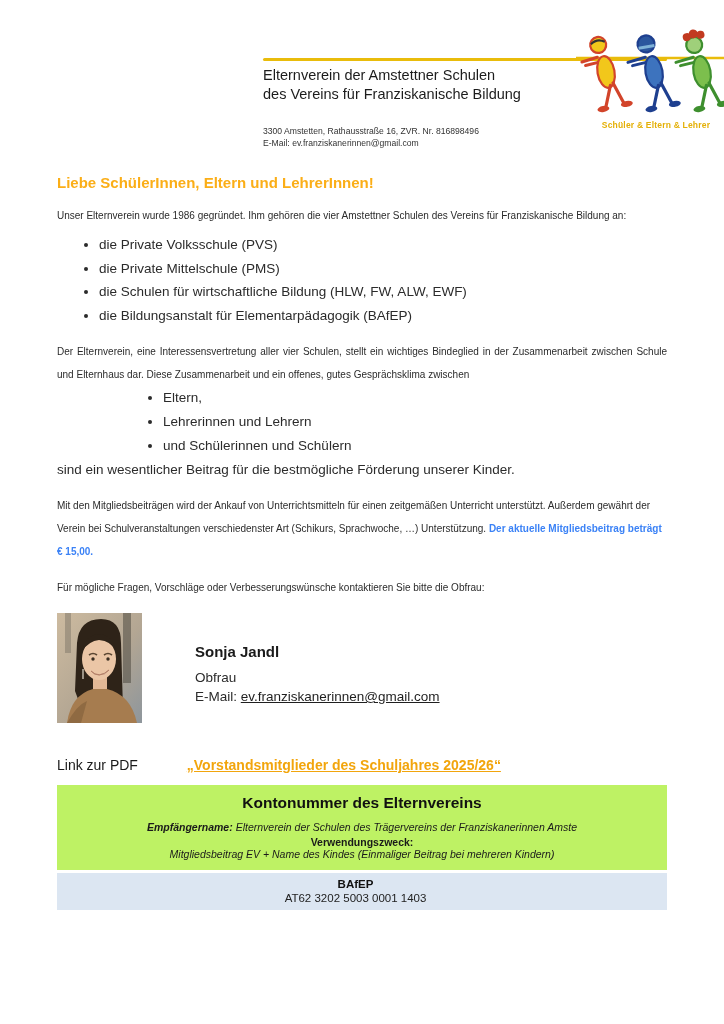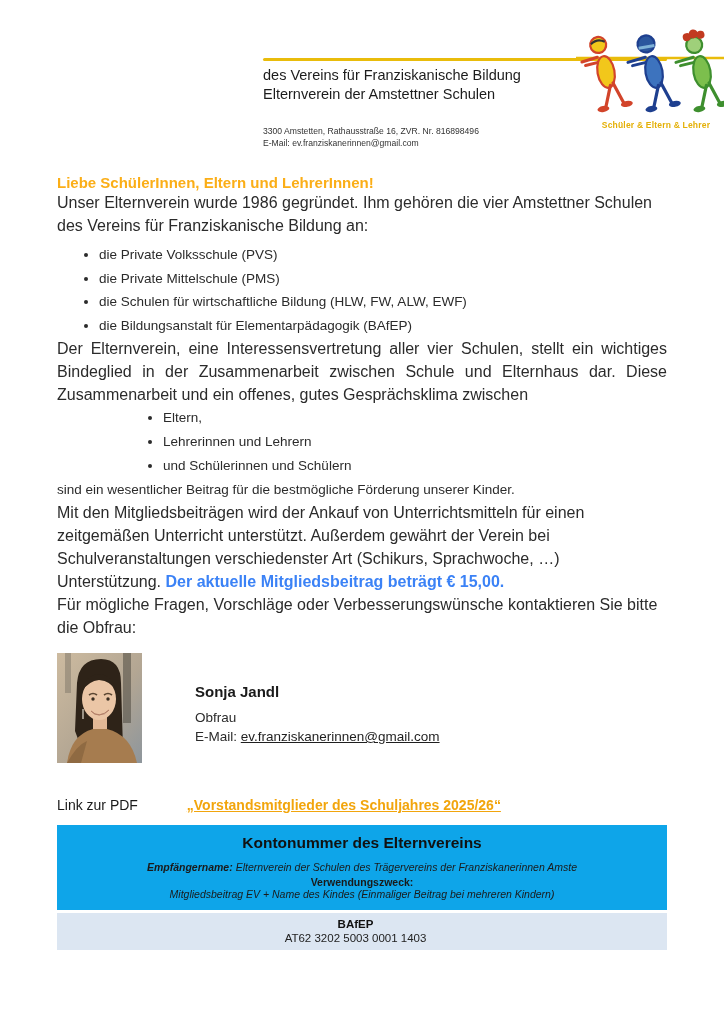--- a/index.html
+++ b/index.html
@@ -13,61 +13,61 @@
   .header { position:relative; height:148px; }
   .rope { position:absolute; left:263px; top:58px; width:404px; height:2.5px; background:#E9BC0B; border-radius:2px; }
   .org-block { position:absolute; left:263px; top:66px; }
   .org-line { font-size:14.5px; line-height:19px; color:#1c1c1c; }
   .addr { font-size:8.6px; line-height:12px; color:#333; margin-top:21px; }
   .logo-wrap { position:absolute; left:576px; top:22px; width:160px; }
   .logo-caption { margin-top:2px; font-size:8.5px; font-weight:bold; color:#E4B007; text-align:center; letter-spacing:.2px; }
   
   .main { padding:0 57px; }
   .greeting { margin-top:26px; font-size:15px; font-weight:bold; color:#FBAE17; }
-  p.body { font-size:16px; line-height:23px; color:#2b2b2b; }
+  p.body { font-size:10px; line-height:23px; color:#2b2b2b; margin-top:13px; }
   p.justify { text-align:justify; }
   ul.schools { margin:6px 0 0 0; padding-left:42px; }
   ul.schools li { font-size:13.5px; line-height:23.5px; color:#2b2b2b; }
   ul.groups { margin:0; padding-left:106px; }
   ul.groups li { font-size:13.5px; line-height:24px; color:#2b2b2b; }
   .closing { font-size:13.5px; line-height:23px; color:#2b2b2b; }
   .bold { font-weight:bold; color:#3b82f6; }
   
   .contact { display:flex; margin-top:14px; align-items:flex-start;gap:39px; }
   .photo { width:85px; height:110px; flex:0 0 85px; }
   .contact-info { margin-left:14px; padding-top:30px; }
   .contact-name { font-size:15px; font-weight:bold; color:#1a1a1a; }
   .contact-role { font-size:13.5px; margin-top:10px; color:#2b2b2b; }
   .contact-mail { font-size:13.5px; margin-top:4px; color:#2b2b2b; }
   a.mail-link { color:#1f1f1f; text-decoration:underline; cursor:pointer; }
   
   .pdf-line { margin-top:34px; font-size:14px; color:#1a1a1a; }
   a.pdf-link { color:#F2A50C; font-weight:bold; text-decoration:underline; cursor:pointer;margin-left:45px; }
   
-  .acct-box { margin-top:12px; background:#0ea5e9; padding:9px 12px 10px 12px; text-align:center; }
+  .acct-box { margin-top:12px; background:#bef264; padding:9px 12px 10px 12px; text-align:center; }
   .acct-title { font-size:15.5px; font-weight:bold; color:#111; margin-bottom:9px; }
   .acct-recipient { font-size:10.5px; font-style:italic; color:#1a1a1a; }
   .acct-recipient .lbl { font-weight:bold; }
   .acct-purpose-label { font-size:10.5px; font-weight:bold; color:#1a1a1a; margin-top:3px; }
   .acct-purpose { font-size:10.5px; font-style:italic; color:#1a1a1a; }
   .iban-band { margin-top:3px; background:#DCE6F2; padding:5px 13px 6px 0; text-align:center; }
   .iban-school { font-size:11.5px; font-weight:bold; color:#111; }
   .iban-number { font-size:11.5px; color:#222; margin-top:2px; }
 </style>
 </head>
 <body>
 
 <div class="page">
 
   <div class="header">
     <div class="rope"></div>
 
     <div class="org-block">
+      <div class="org-line">Elternverein der Amstettner Schulen</div>
       <div class="org-line">des Vereins für Franziskanische Bildung</div>
-      <div class="org-line">Elternverein der Amstettner Schulen</div>
       <div class="addr">
         <div>3300 Amstetten, Rathausstraße 16, ZVR. Nr. 816898496</div>
         <div>E-Mail: ev.franziskanerinnen@gmail.com</div>
       </div>
     </div>
 
     <div class="logo-wrap">
       <svg width="158" height="92" viewBox="0 0 158 92">
 
         <line x1="0" y1="36" x2="158" y2="36" stroke="#E9BC0B" stroke-width="2.5"></line>

